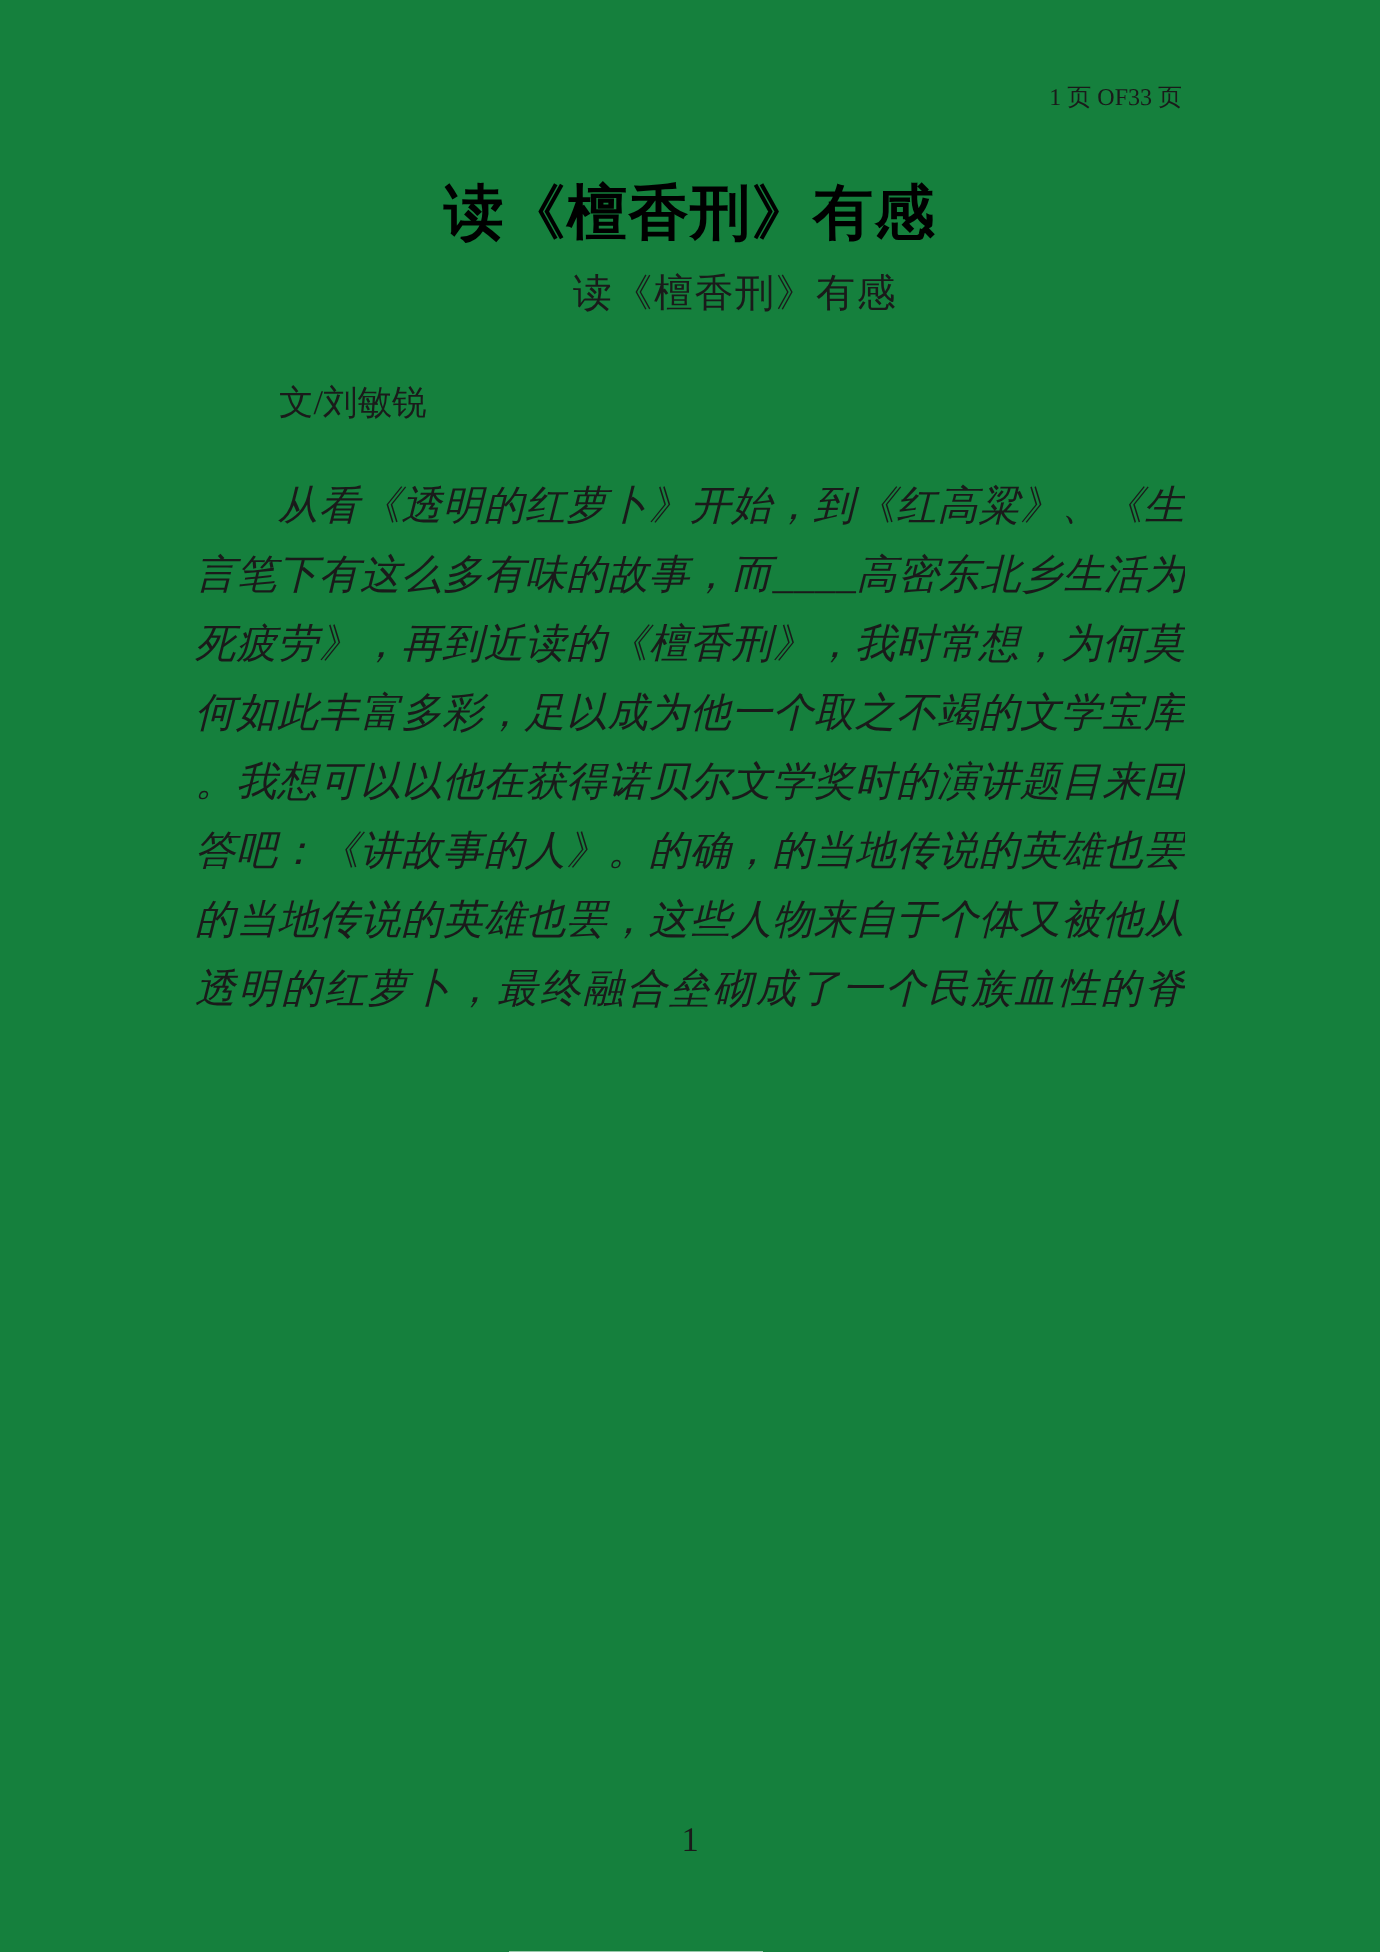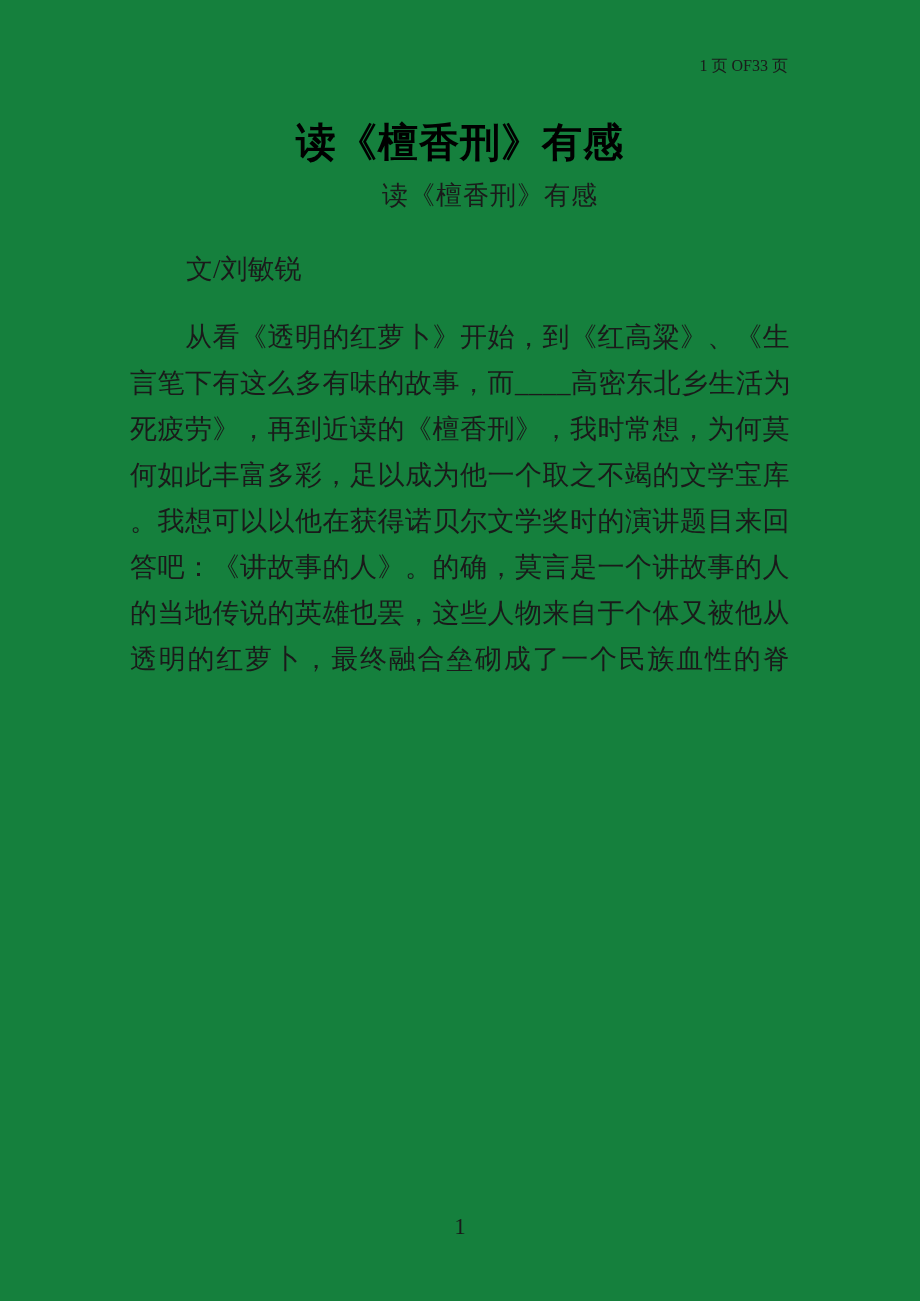--- a/index.html
+++ b/index.html
@@ -41,29 +41,29 @@
     text-align: center;
     font-size: 26px;
     line-height: 32px;
     letter-spacing: 1px;
     position: relative;
     left: 30px;
   }
   .author {
     margin-top: 40px;
     padding: 0 130px;
-    font-size: 27px;
+    font-size: 23px;
     line-height: 34px;
     text-indent: 56px;
   }
   .doc-body {
     margin-top: 28px;
     padding: 0 130px;
   }
-  .paragraph { margin: 0; }
+  .paragraph { margin: 0; font-style: italic; }
   .paragraph + .paragraph { margin-top: 18px; }
   .line {
     font-size: 27px;
     height: 46px;
     line-height: 46px;
     text-align: justify;
     text-align-last: justify;
     letter-spacing: 0.5px;
     white-space: nowrap;
     overflow: hidden;
@@ -95,21 +95,21 @@
 
   <div class="author">文/刘敏锐</div>
 
   <div class="doc-body">
       <div class="paragraph">
         <div class="line first">从看《透明的红萝卜》开始，到《红高粱》、《生</div>
         <div class="line">言笔下有这么多有味的故事，而____高密东北乡生活为</div>
         <div class="line">死疲劳》，再到近读的《檀香刑》，我时常想，为何莫</div>
         <div class="line">何如此丰富多彩，足以成为他一个取之不竭的文学宝库</div>
         <div class="line">。我想可以以他在获得诺贝尔文学奖时的演讲题目来回</div>
-        <div class="line">答吧：《讲故事的人》。的确，莫言是一个讲故事的人</div>
+        <div class="line">答吧：《讲故事的人》。的确，的当地传说的英雄也罢</div>
         <div class="line">的当地传说的英雄也罢，这些人物来自于个体又被他从</div>
         <div class="line">透明的红萝卜，最终融合垒砌成了一个民族血性的脊</div>
       </div>
     </div>
 
   <div class="footer">
     <span>1</span>
   </div>
 
 </div>

